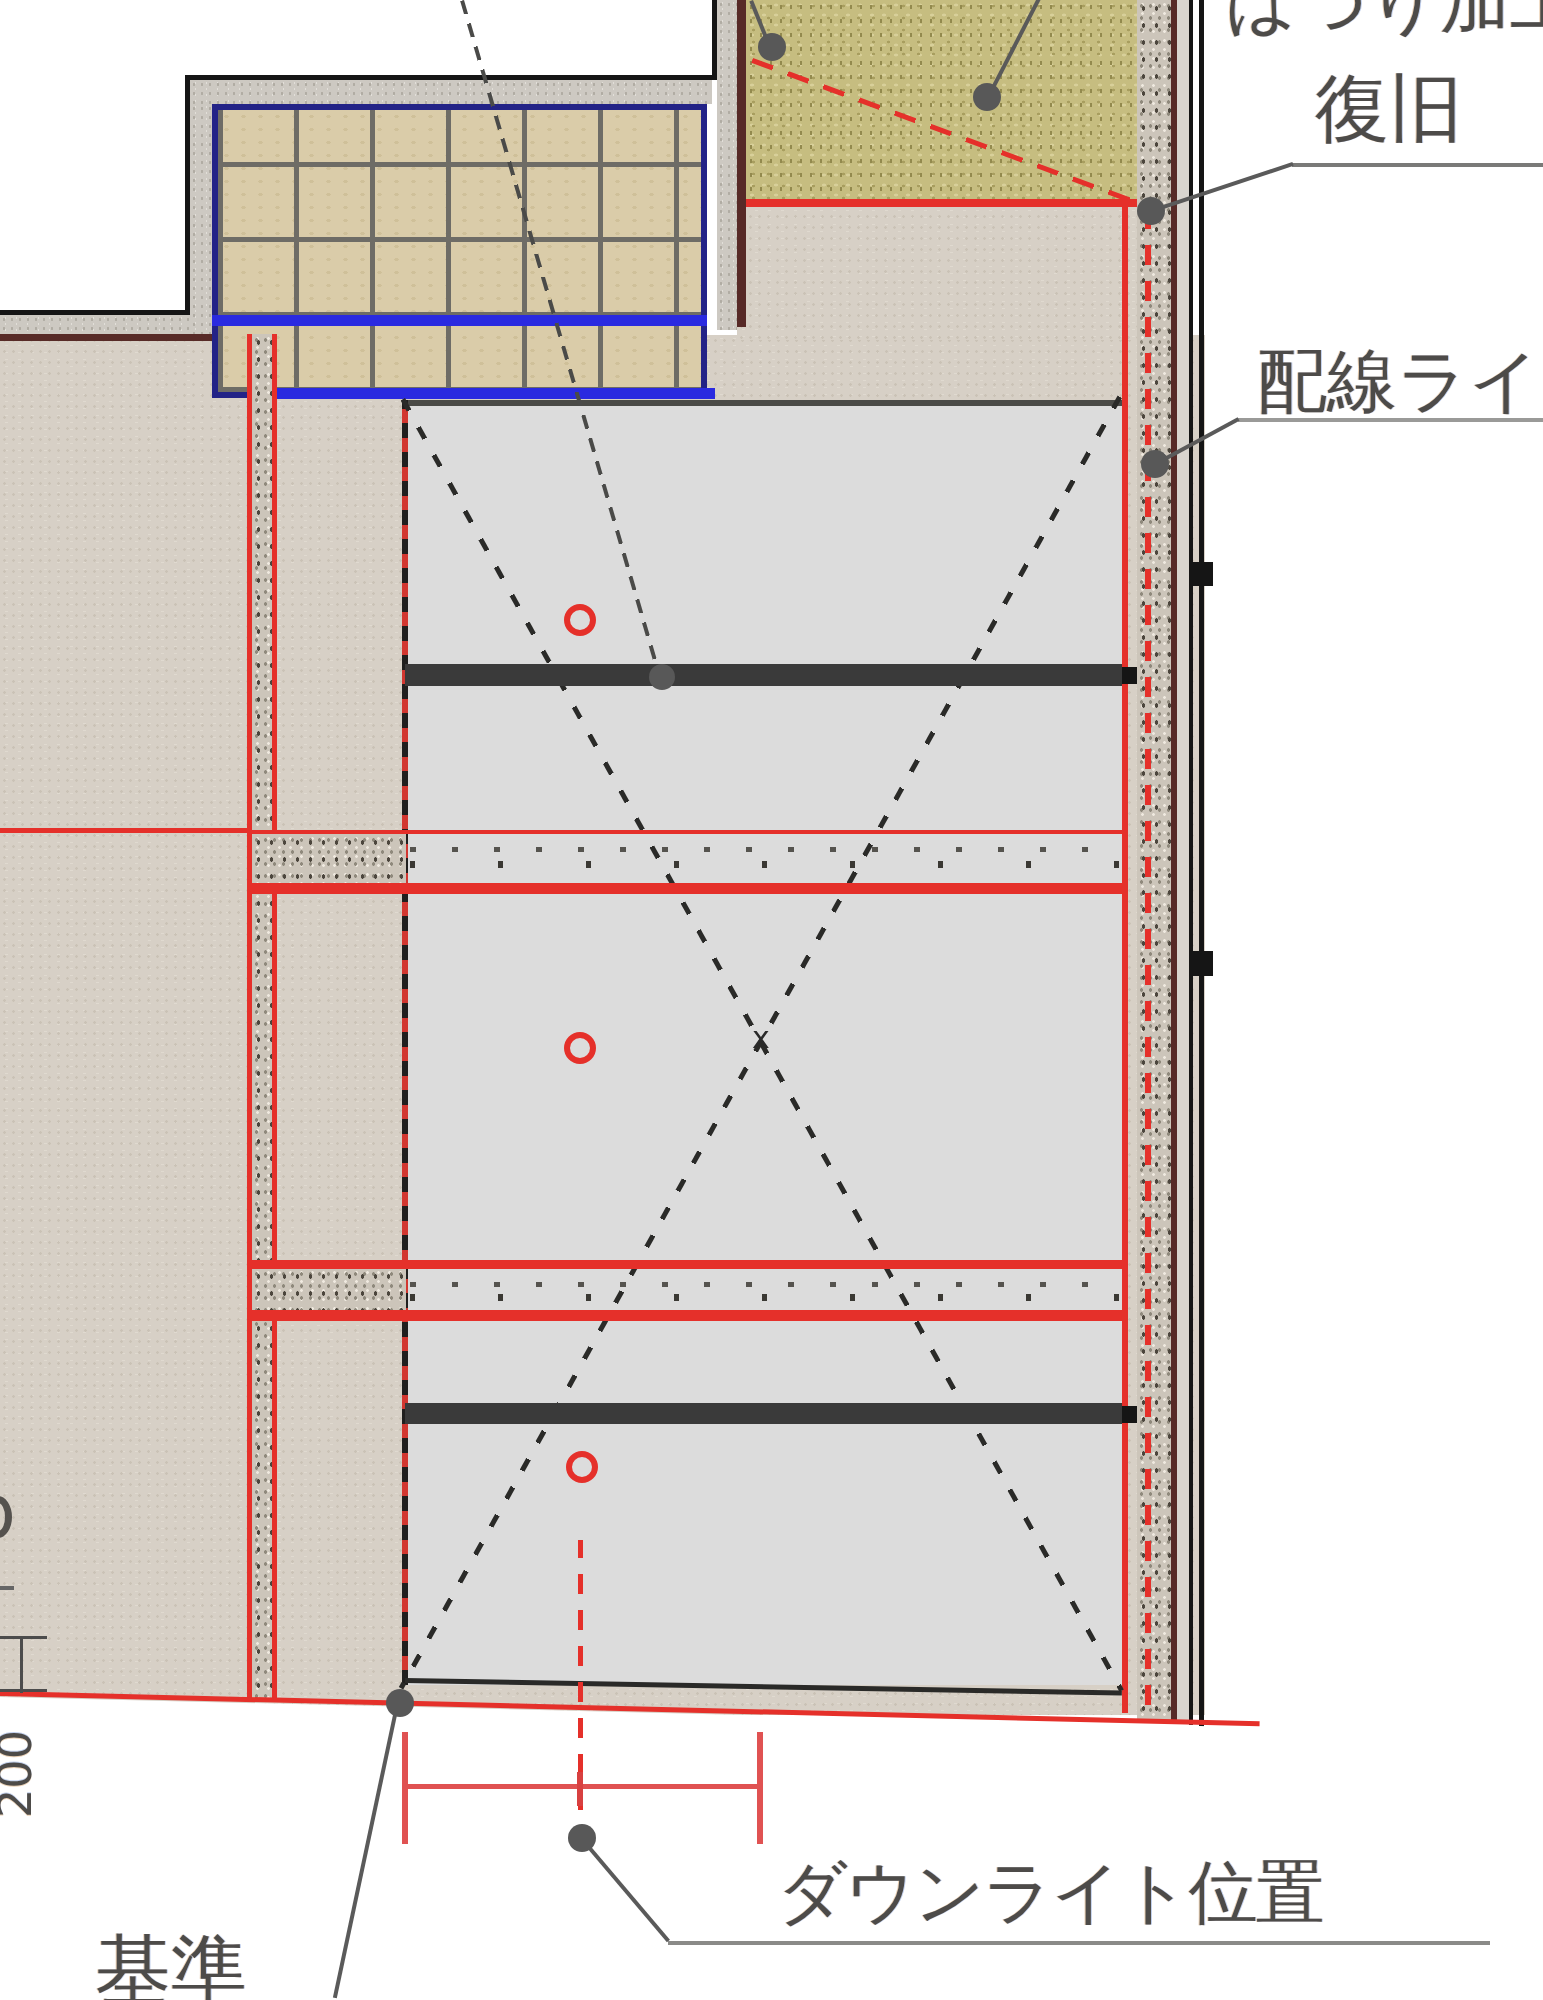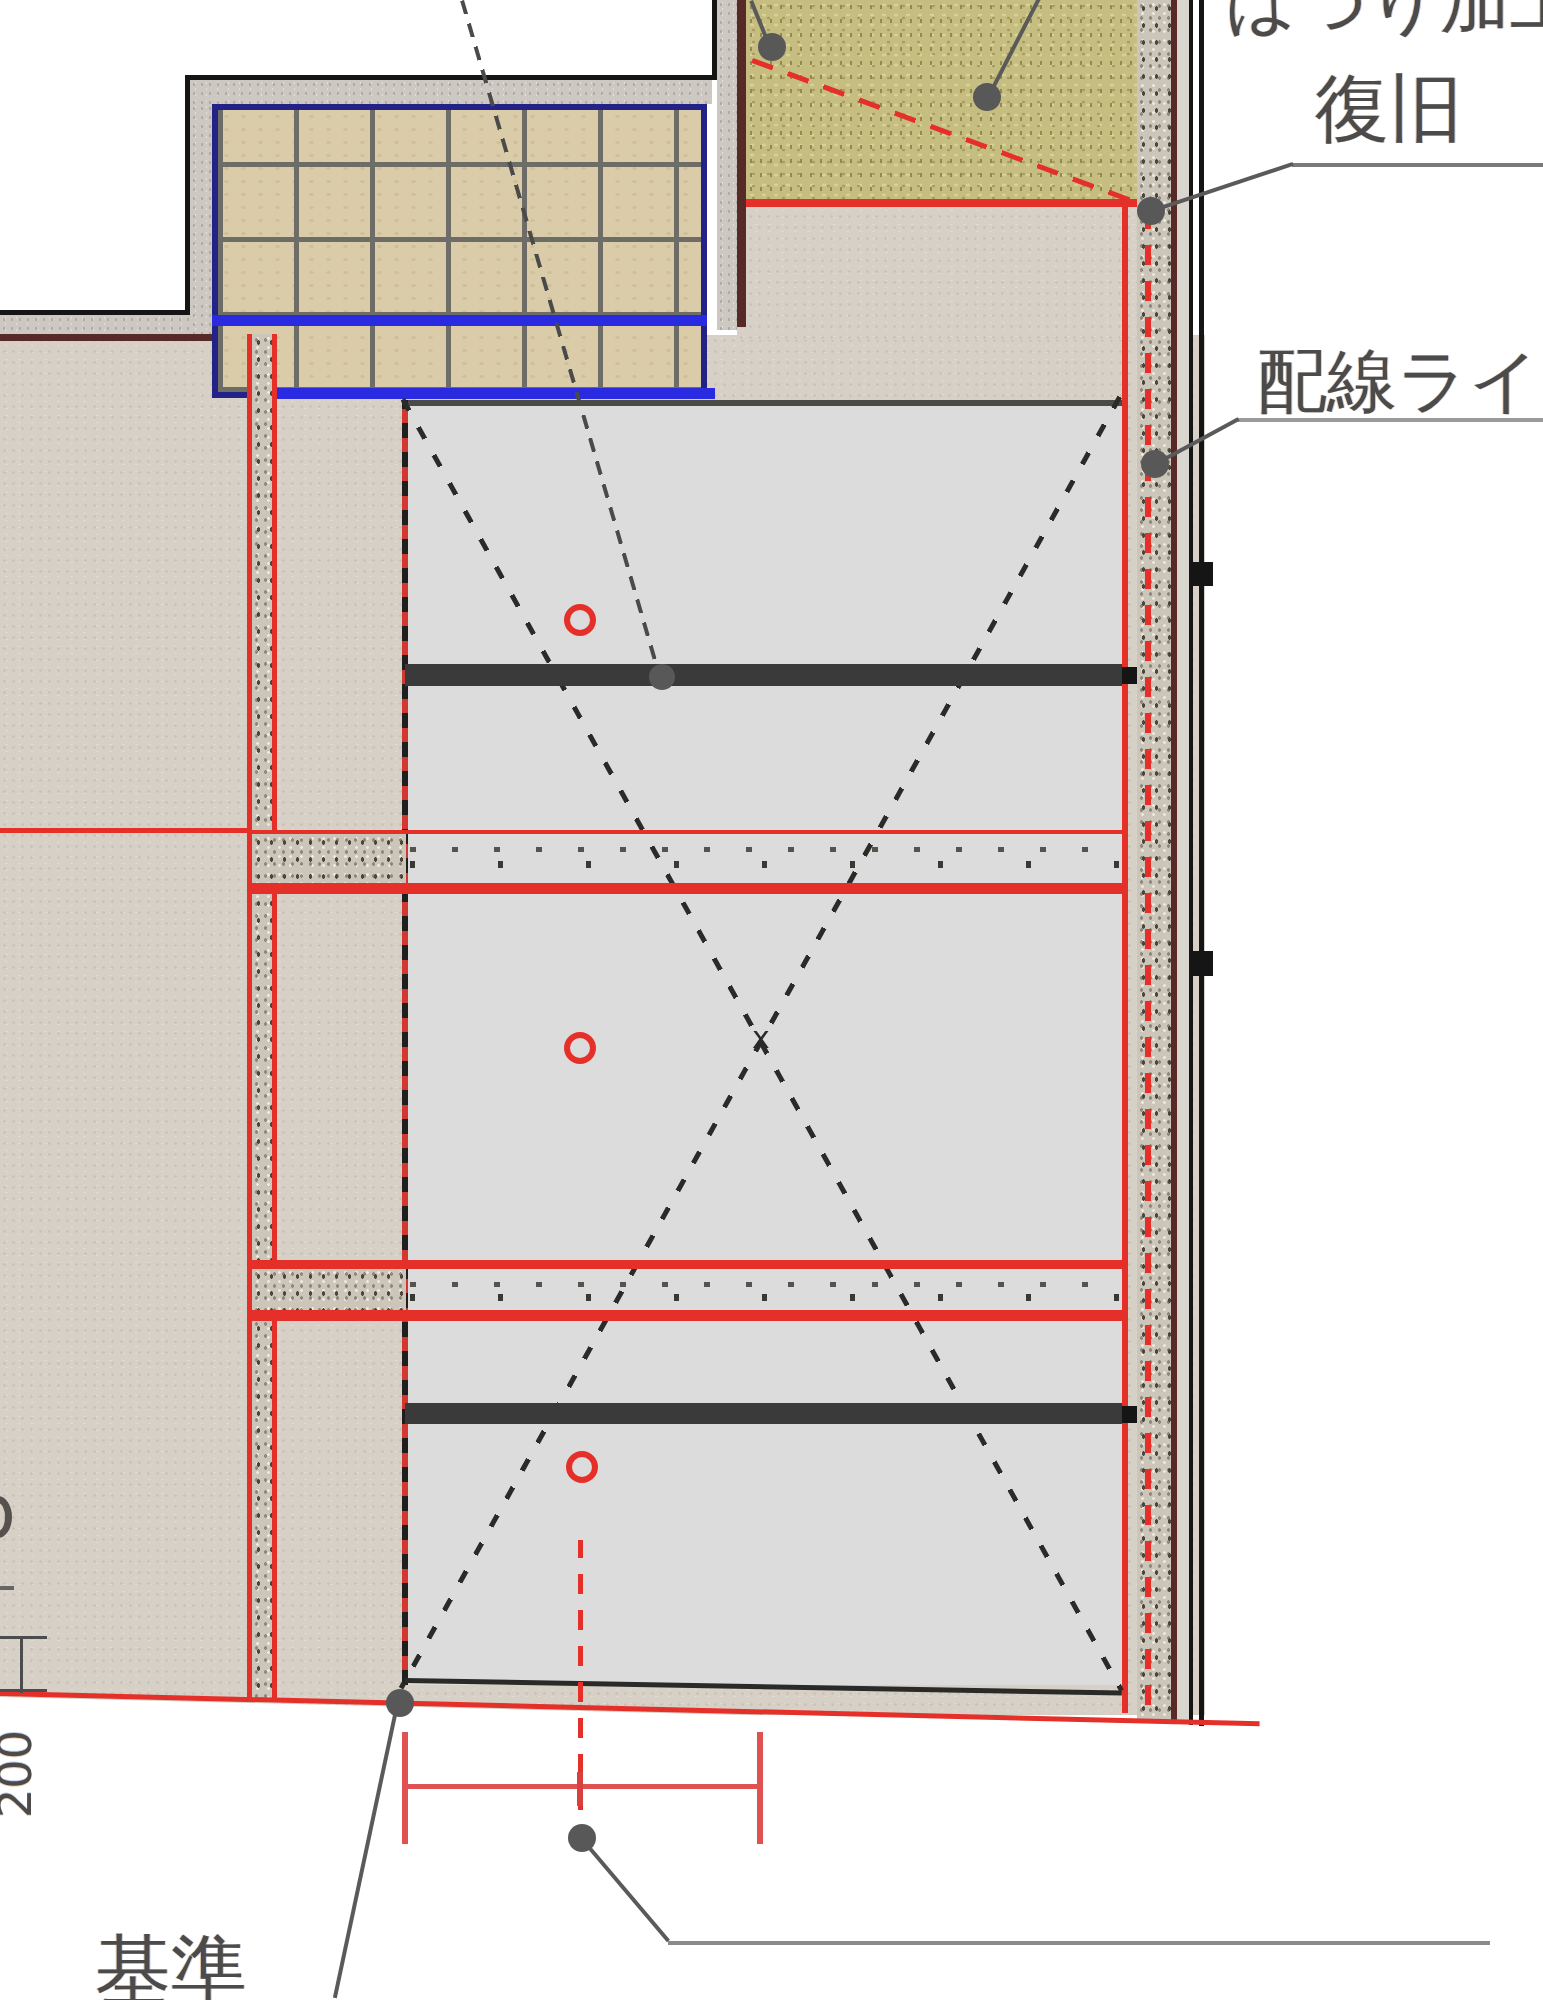--- a/index.html
+++ b/index.html
@@ -160,14 +160,15 @@
   <div class="abs rot leader" style="left:582px;top:1836px;width:136px;height:4px;transform:rotate(49.7deg);"></div>
   <div class="abs node" style="left:568px;top:1824px;width:28px;height:28px;"></div>
   <div class="abs" style="left:668px;top:1941px;width:822px;height:4px;background:#8a8a88;"></div>
 
   <div class="abs" style="left:1225px;top:0;width:330px;height:44px;overflow:hidden;">
     <div class="jp" style="position:absolute;left:0;top:-34px;font-size:70px;">はつり加工</div>
   </div>
   <div class="abs jp" style="left:1315px;top:70px;font-size:74px;">復旧</div>
   <div class="abs jp" style="left:1257px;top:345px;font-size:70px;">配線ライン</div>
   <div class="abs jp" style="left:95px;top:1930px;font-size:76px;">基準</div>
+  <div class="abs jp" style="left:777px;top:1856px;font-size:69px;letter-spacing:-2px;">ダウンライト位置</div>
 
 </div>
 
 </body></html>

